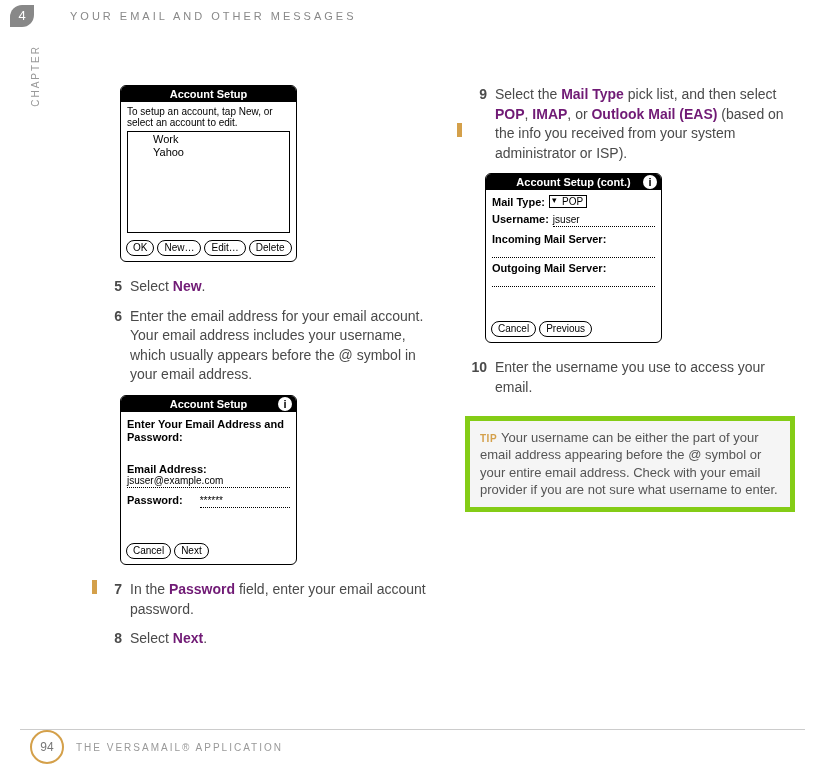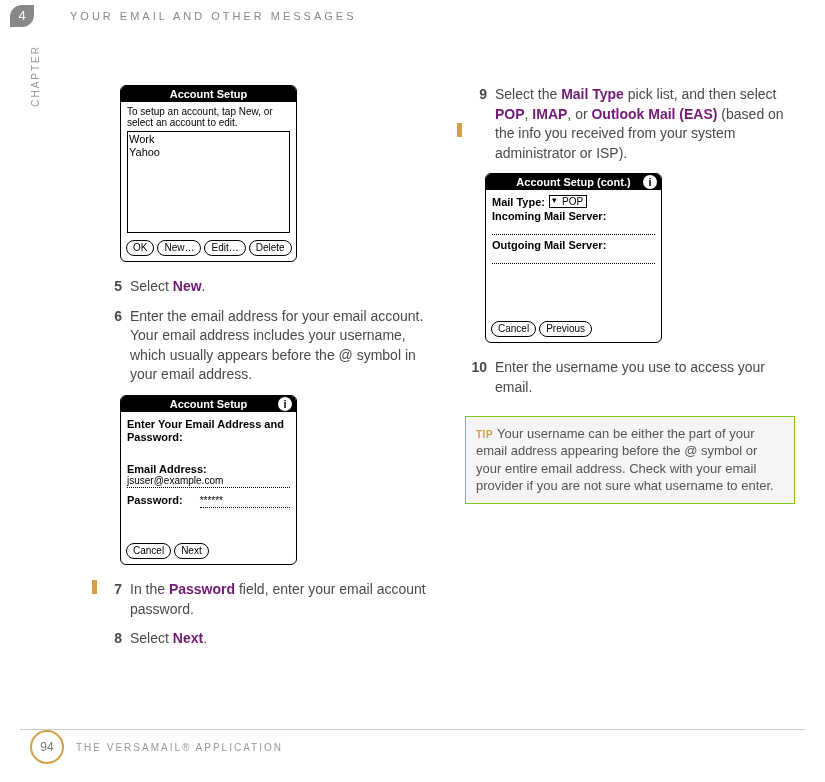--- a/index.html
+++ b/index.html
@@ -107,21 +107,21 @@
     color: #000;
   }
   .palm-listbox {
     border: 1px solid #000;
     height: 98px;
     font-family: Arial, sans-serif;
     font-size: 11px;
     padding: 1px;
     color: #000;
   }
-  .palm-listbox div { line-height: 1.2; }
+  .palm-listbox div { line-height: 1.2; padding-left: 24px; }
   .palm-buttons {
     display: flex;
     gap: 3px;
     padding: 3px 5px 5px 5px;
   }
   .palm-btn {
     border: 1px solid #000;
     border-radius: 10px;
     font-size: 10px;
     padding: 0 6px;
@@ -176,21 +176,21 @@
   .step-text b { font-weight: bold; color: #701a75; }
   .tick {
     position: absolute;
     left: -8px;
     width: 5px;
     height: 14px;
     background: #d4a04a;
   }
   .step-wrap { position: relative; }
   .tip-box {
-    border: 1px solid #84cc16;
+    border: 5px solid #84cc16;
     background: #f5f5f5;
     padding: 8px 10px;
     font-size: 13px;
     line-height: 1.35;
     color: #555;
     margin: 8px 0 18px 0;
   }
   .tip-label {
     font-size: 10px;
     color: #d4a04a;
@@ -313,20 +313,24 @@
     <div class="palm-window">
       <div class="palm-titlebar">
         <span>Account Setup (cont.)</span>
         <span class="palm-info">i</span>
       </div>
       <div class="palm-body">
         <div style="display:flex;align-items:center;gap:4px">
           <span class="palm-field-label">Mail Type:</span>
           <span class="palm-dropdown">POP</span>
         </div>
+        <div style="display:flex;align-items:baseline;gap:4px;margin-top:3px">
+          <span class="palm-field-label">Username:</span>
+          <div class="palm-dotted" style="flex:1">jsuser</div>
+        </div>
         <div class="palm-field-label">Incoming Mail Server:</div>
         <div class="palm-dotted"></div>
         <div class="palm-field-label">Outgoing Mail Server:</div>
         <div class="palm-dotted"></div>
       </div>
       <div class="palm-buttons">
         <span class="palm-btn">Cancel</span>
         <span class="palm-btn">Previous</span>
       </div>
     </div>

